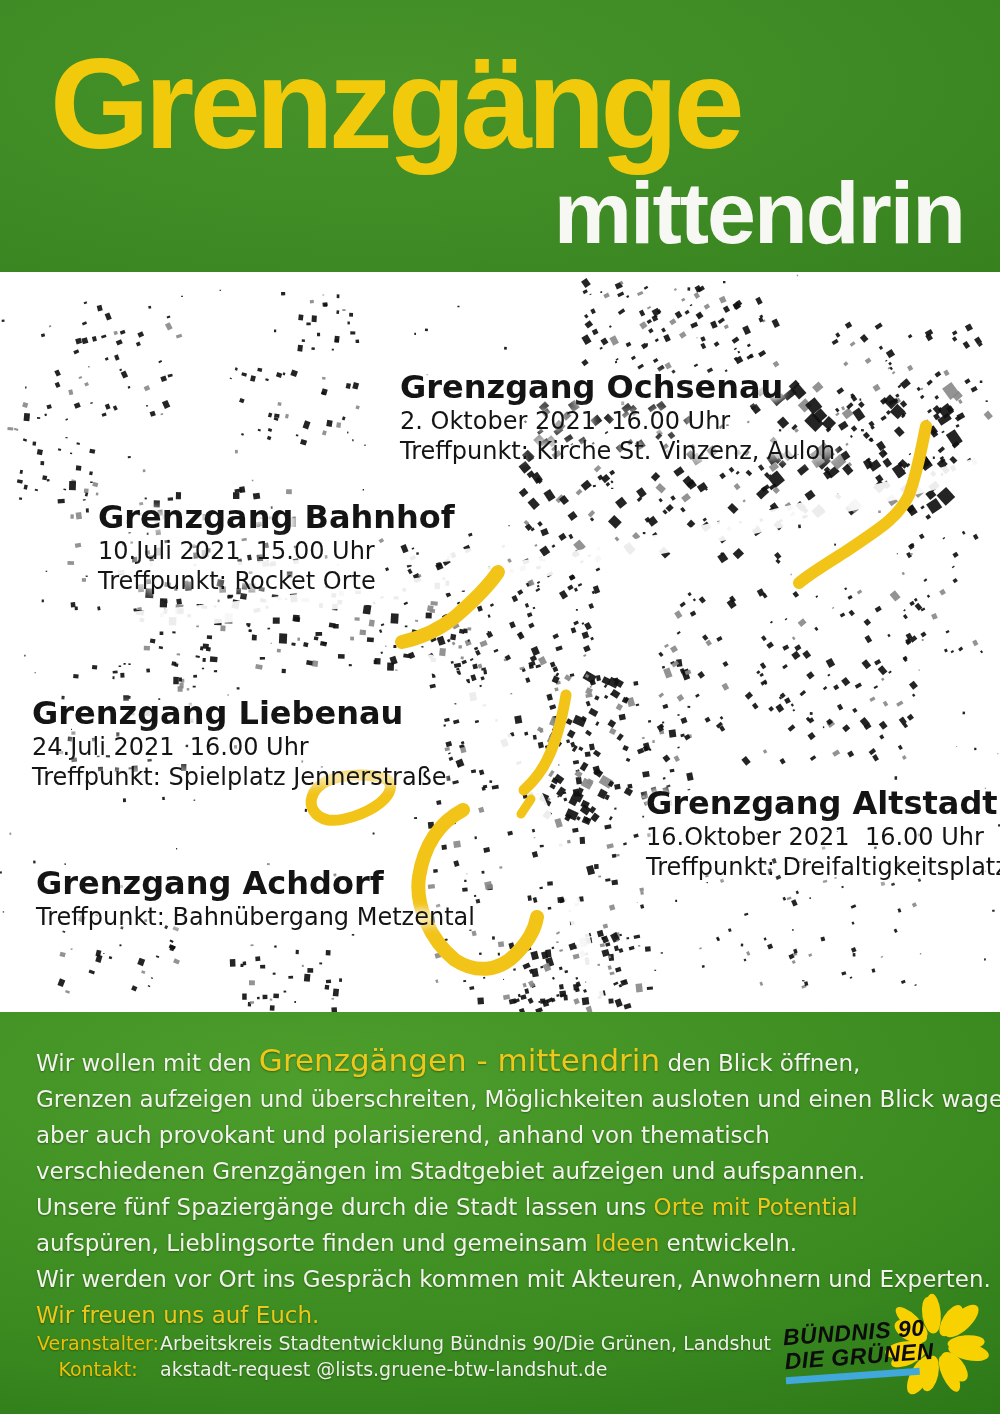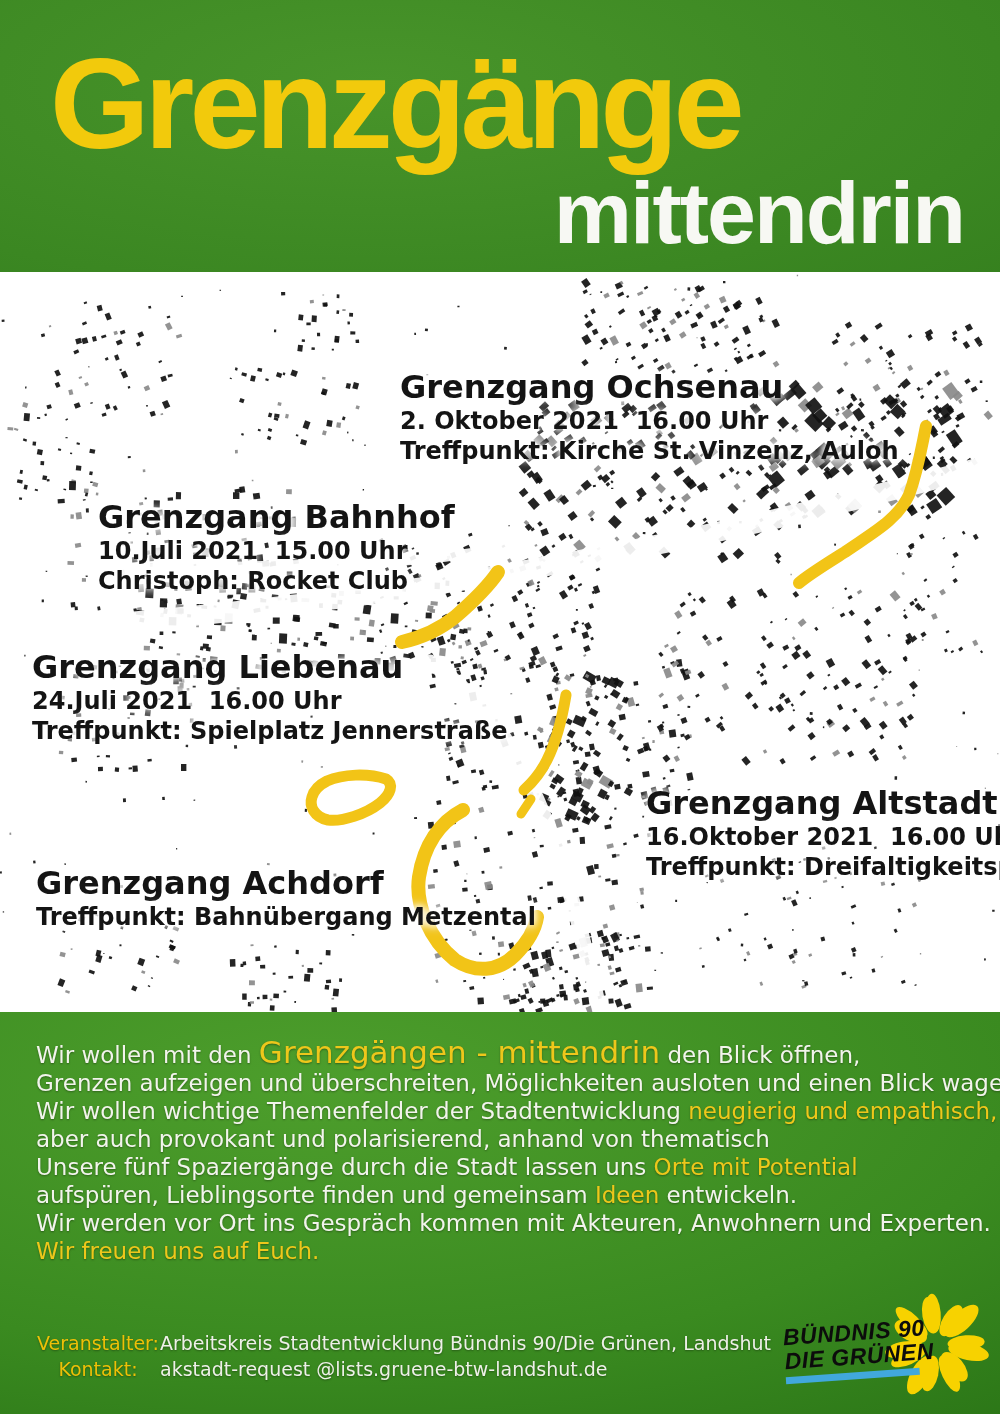--- a/index.html
+++ b/index.html
@@ -15,33 +15,33 @@
   .poster-subtitle{position:absolute;right:36px;top:162px;
     font-family:"Liberation Sans",sans-serif;font-weight:bold;
     font-size:88px;letter-spacing:-2px;color:#f7f8f3;}
 
   
   .map{position:absolute;left:0;top:272px;width:1000px;height:888px;background:#ffffff;}
   .map svg{position:absolute;left:0;top:0;}
   .event{position:absolute;color:#141414;
     text-shadow:0 0 6px #fff,0 0 10px #fff,0 0 14px rgba(255,255,255,.9);}
   .event .t{font-weight:700;font-size:32px;line-height:38px;white-space:pre;}
-  .event .d,.event .m{font-weight:700;font-size:24px;line-height:30px;white-space:pre;}
+  .event .d,.event .m{font-weight:400;font-size:24px;line-height:30px;white-space:pre;}
   .ev-ochsenau{left:400px;top:96px;}
   .ev-bahnhof {left:98px; top:226px;}
-  .ev-liebenau{left:32px; top:376px;}
+  .ev-liebenau{left:32px; top:422px;}
   .ev-altstadt{left:646px;top:512px;}
   .ev-achdorf {left:36px; top:592px;}
 
   
   .footer{position:absolute;left:0;top:1012px;width:1000px;height:402px;
     background:radial-gradient(135% 130% at 32% 18%, #4d9e2c 0%, #3a8a20 52%, #236b12 100%);}
   .intro{position:absolute;left:36px;top:26px;width:950px;}
   .line{white-space:nowrap;font-size:23px;line-height:28px;color:#f2f4ec;
-    text-shadow:0 1px 2px rgba(0,0,0,.35);}
+    text-shadow:0 1px 2px rgba(0,0,0,.35);margin-top:8px;}
   .seg-w{color:#f2f4ec;}
   .seg-y{color:#eec71b;}
   .seg-yb{color:#eec71b;font-size:31px;line-height:28px;}
   .contact{position:absolute;left:36px;top:318px;}
   .crow{display:flex;font-size:19px;line-height:26px;text-shadow:0 1px 2px rgba(0,0,0,.35);text-align:center;}
   .clabel{width:124px;color:#eec007;}
   .cvalue{color:#eef0e8;}
 
   
   .logo{position:absolute;right:8px;bottom:6px;width:208px;height:122px;}
@@ -1748,21 +1748,21 @@
       </svg>
 
     <div class="event ev-ochsenau">
       <div class="t">Grenzgang Ochsenau</div>
       <div class="d">2. Oktober 2021  16.00 Uhr</div>
       <div class="m">Treffpunkt: Kirche St. Vinzenz, Auloh</div>
     </div>
     <div class="event ev-bahnhof">
       <div class="t">Grenzgang Bahnhof</div>
       <div class="d">10.Juli 2021  15.00 Uhr</div>
-      <div class="m">Christoph: Rocket Club</div>
+      <div class="m">Treffpunkt: Rocket Orte</div>
     </div>
     <div class="event ev-liebenau">
       <div class="t">Grenzgang Liebenau</div>
       <div class="d">24.Juli 2021  16.00 Uhr</div>
       <div class="m">Treffpunkt: Spielplatz Jennerstraße</div>
     </div>
     <div class="event ev-altstadt">
       <div class="t">Grenzgang Altstadt</div>
       <div class="d">16.Oktober 2021  16.00 Uhr</div>
       <div class="m">Treffpunkt: Dreifaltigkeitsplatz</div>
@@ -1775,24 +1775,24 @@
 
   <div class="footer">
     <div class="intro">
       <div class="line">
         <span class="seg-w">Wir wollen mit den </span><span class="seg-yb">Grenzgängen - mittendrin</span><span class="seg-w"> den Blick öffnen,</span>
       </div>
       <div class="line">
         <span class="seg-w">Grenzen aufzeigen und überschreiten, Möglichkeiten ausloten und einen Blick wagen</span>
       </div>
       <div class="line">
-        <span class="seg-w">Wir wollen wichtige Themenfelder der Stadtentwicklung </span><span class="seg-y">neugierig und empathisch,</span>
+        <span class="seg-w">aber auch provokant und polarisierend, anhand von thematisch</span>
       </div>
       <div class="line">
-        <span class="seg-w">aber auch provokant und polarisierend, anhand von thematisch</span>
+        <span class="seg-w">verschiedenen Grenzgängen im Stadtgebiet aufzeigen und aufspannen.</span>
       </div>
       <div class="line">
         <span class="seg-w">Unsere fünf Spaziergänge durch die Stadt lassen uns </span><span class="seg-y">Orte mit Potential</span>
       </div>
       <div class="line">
         <span class="seg-w">aufspüren, Lieblingsorte finden und gemeinsam </span><span class="seg-y">Ideen</span><span class="seg-w"> entwickeln.</span>
       </div>
       <div class="line">
         <span class="seg-w">Wir werden vor Ort ins Gespräch kommen mit Akteuren, Anwohnern und Experten.</span>
       </div>

